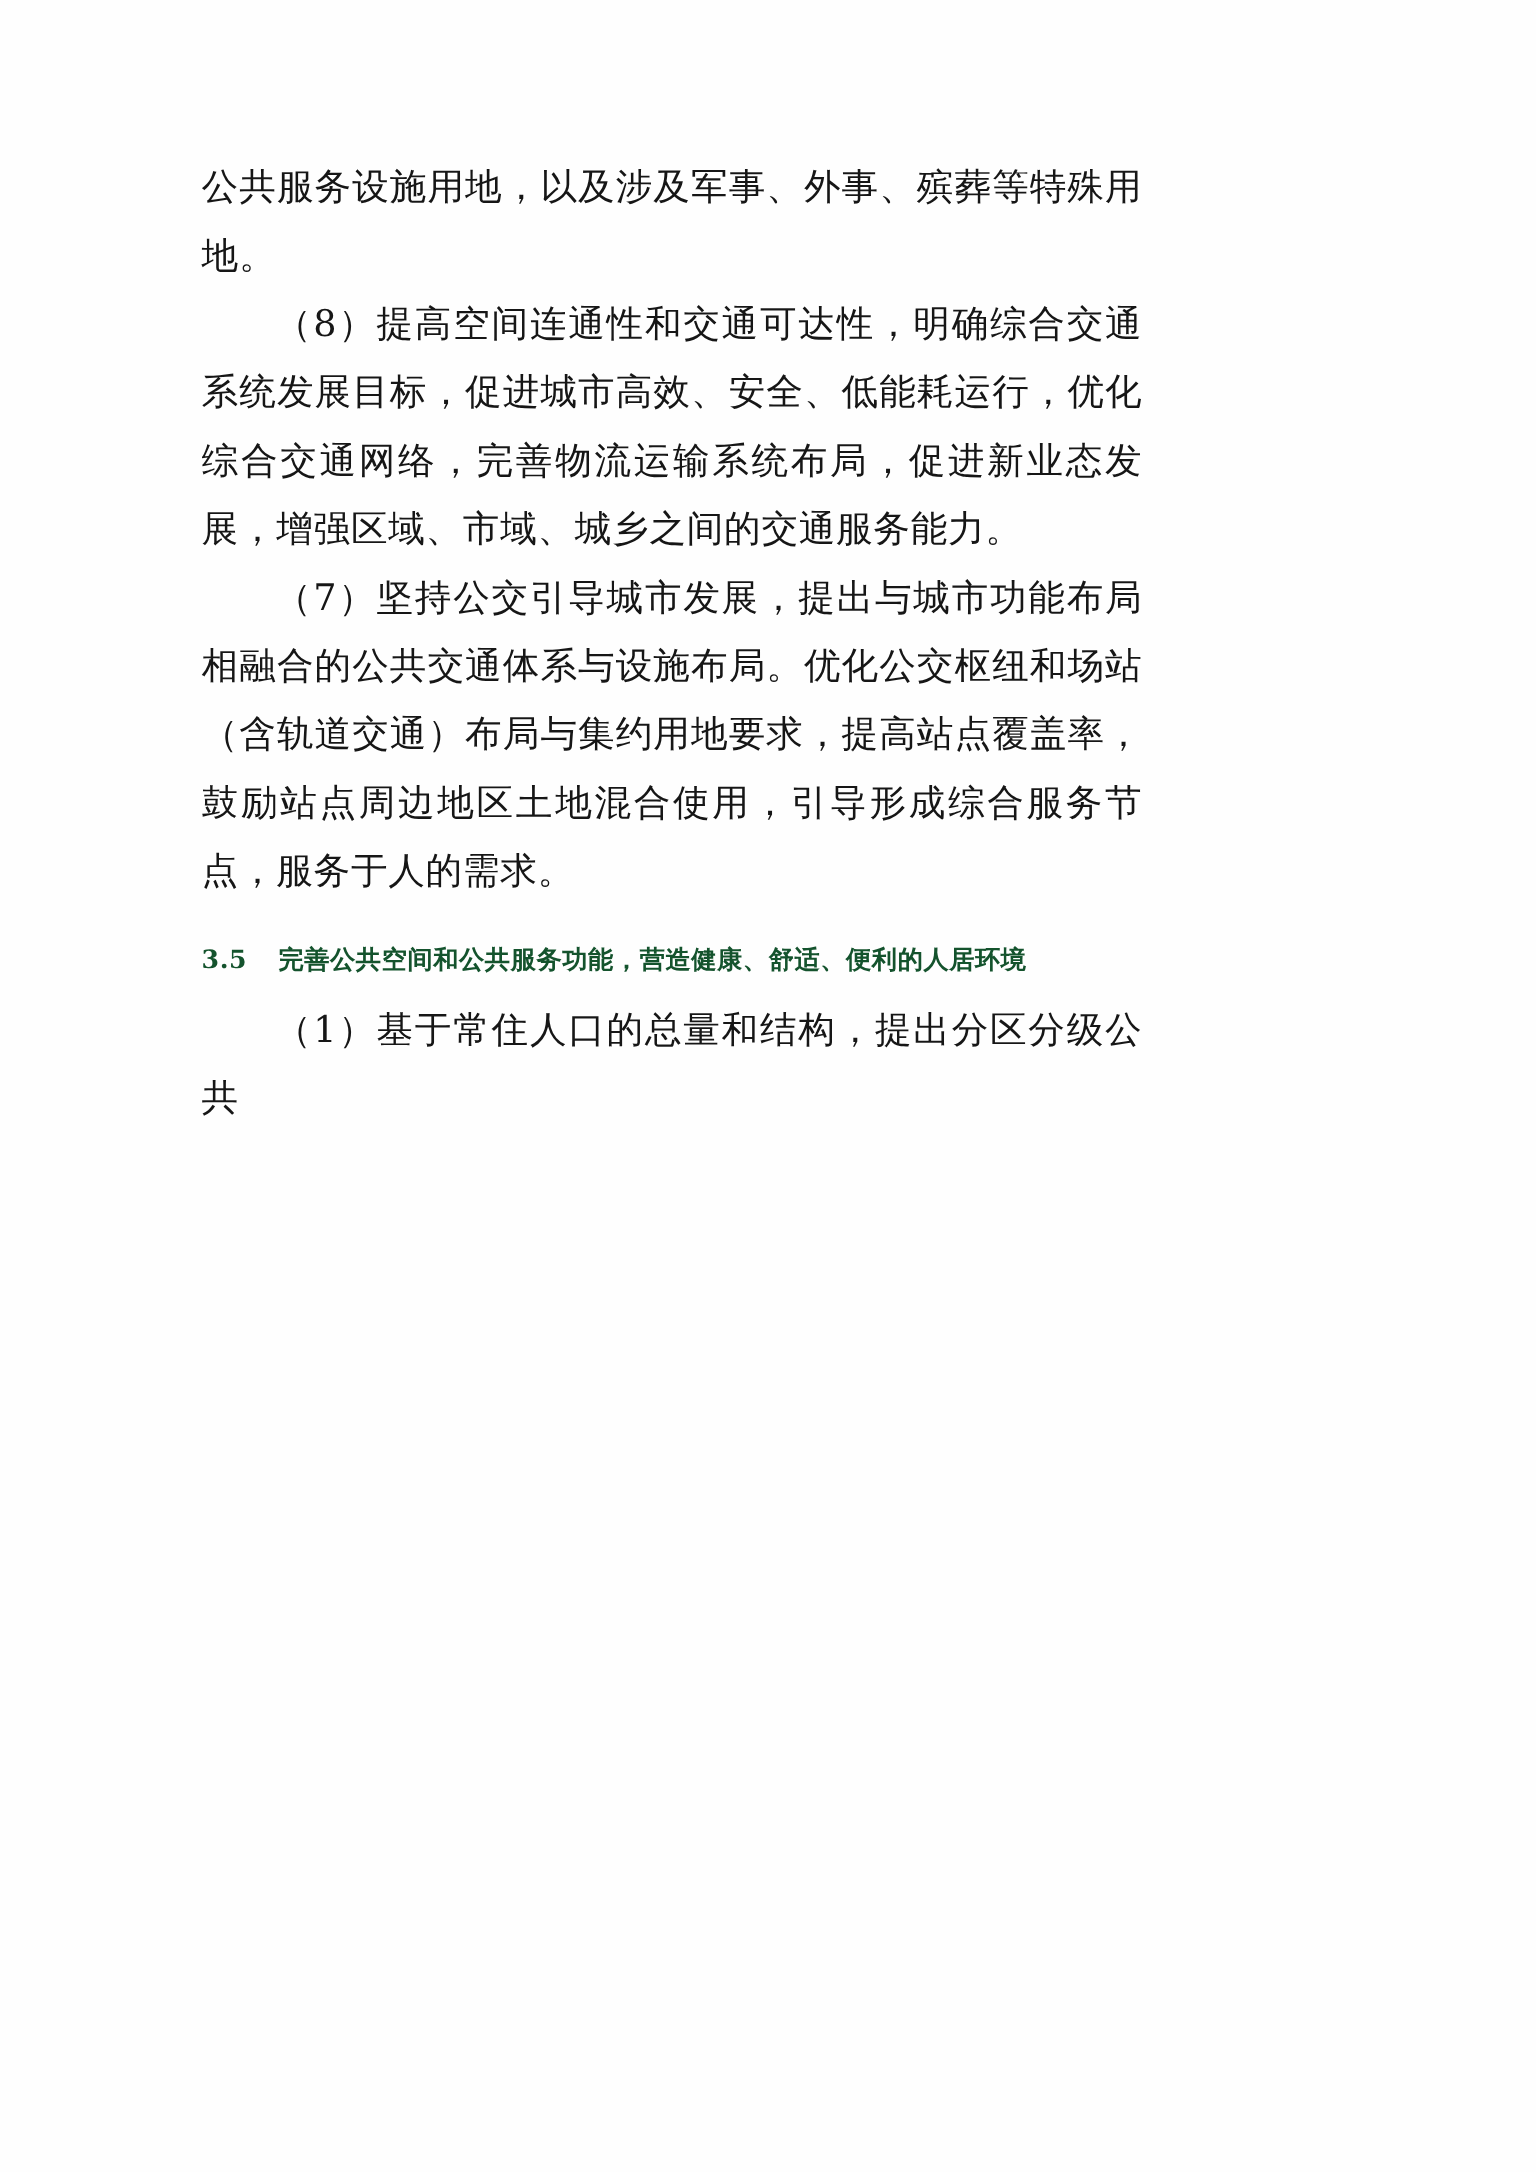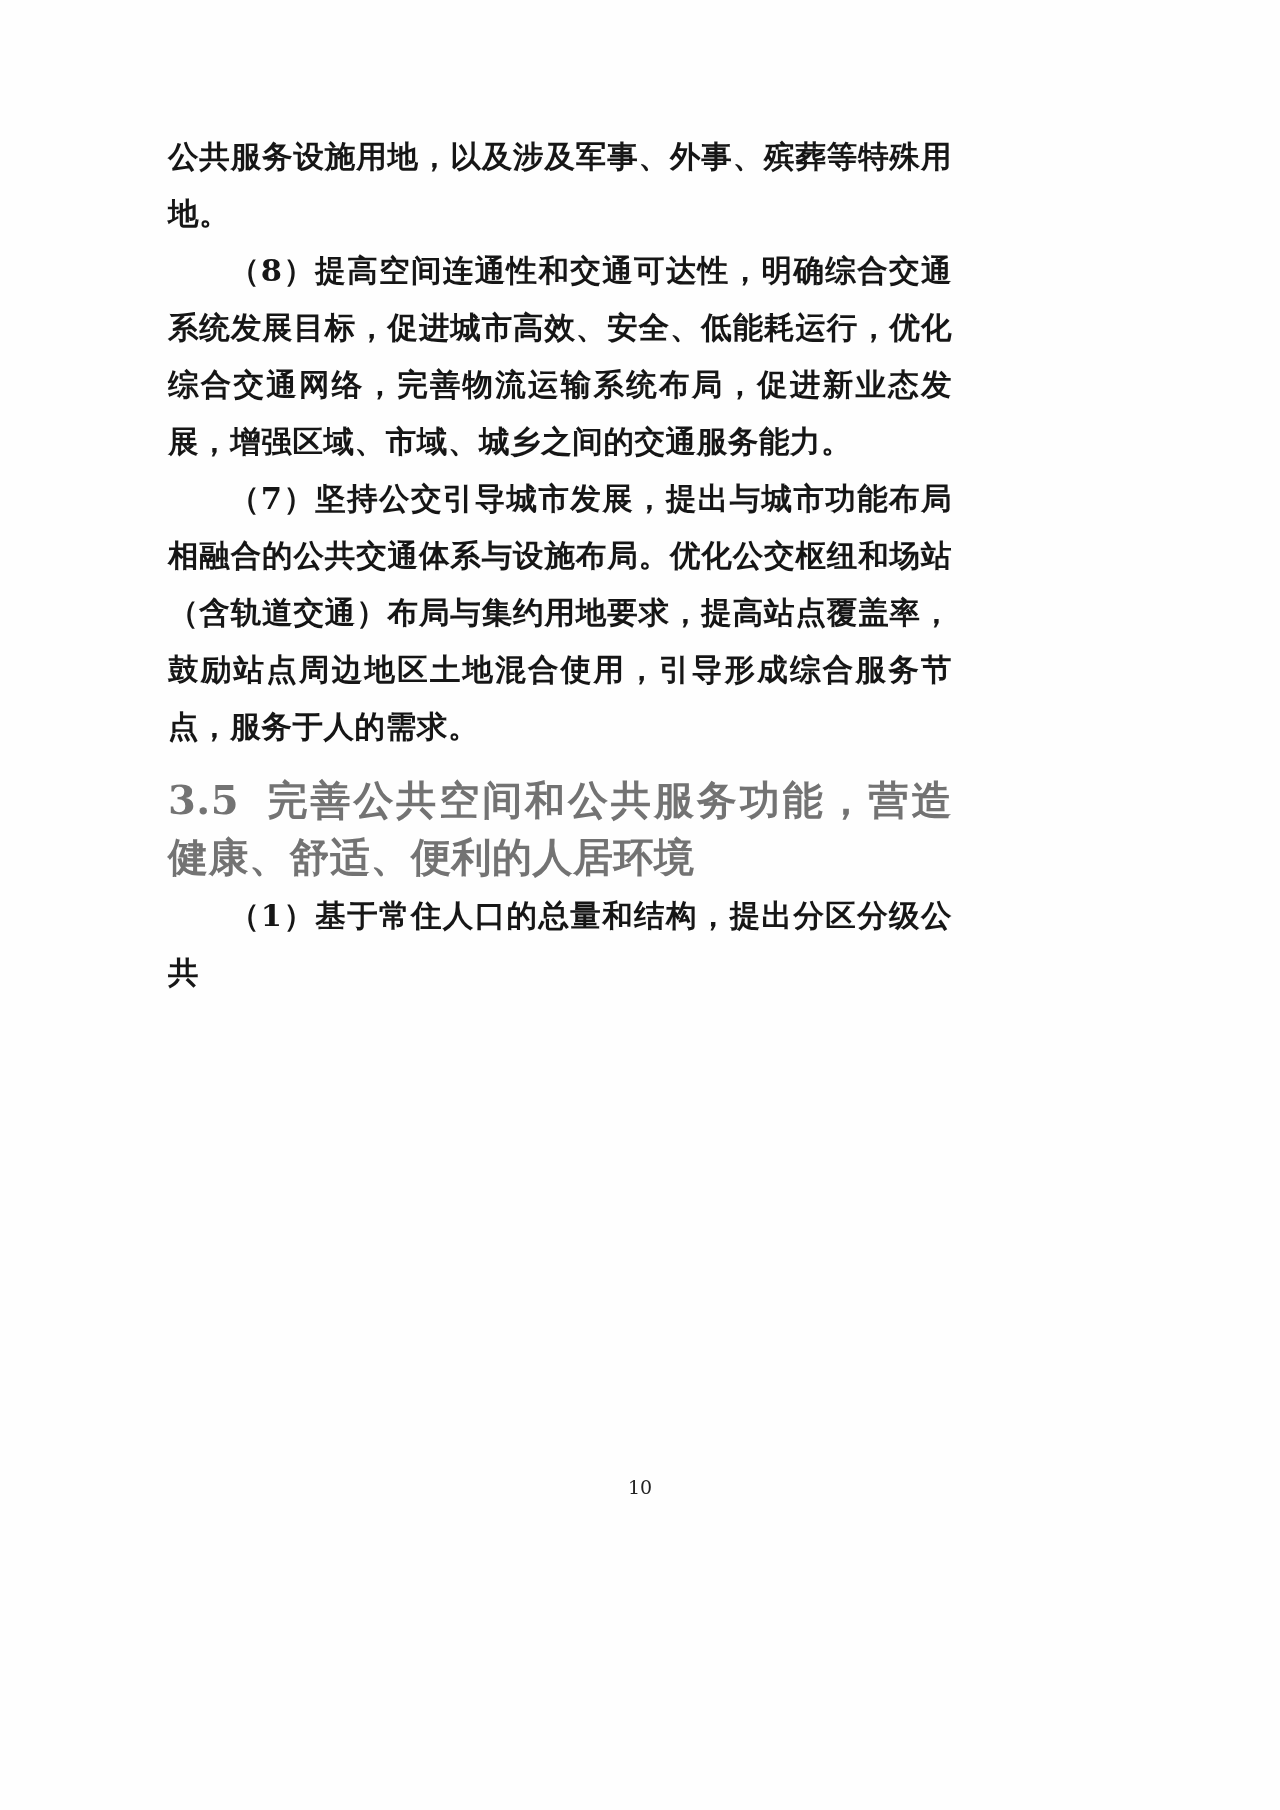--- a/index.html
+++ b/index.html
@@ -30,33 +30,33 @@
     width: 784px;
   }
   .para {
     font-size: 30.5px;
     line-height: 57px;
     letter-spacing: 0.6px;
     text-align: justify;
     text-justify: inter-ideograph;
     margin: 0 0 0 0;
     color: #161616;
-    font-weight: 700;
+    font-weight: 400;
   }
   .para.indent {
     text-indent: 61px;
   }
   .heading {
-    font-size: 40px;
+    font-size: 21px;
     line-height: 57px;
     font-weight: 700;
     letter-spacing: 0.5px;
     text-align: justify;
     text-justify: inter-ideograph;
-    color: #737373;
+    color: #14532d;
     margin: 16px 0 2px 0;
   }
   .heading .num {
     margin-right: 26px;
     font-weight: 700;
   }
   .page-number {
     position: absolute;
     left: 0;
     right: 0;
@@ -78,14 +78,13 @@
     <p class="para indent">（7）坚持公交引导城市发展，提出与城市功能布局相融合的公共交通体系与设施布局。优化公交枢纽和场站（含轨道交通）布局与集约用地要求，提高站点覆盖率，鼓励站点周边地区土地混合使用，引导形成综合服务节点，服务于人的需求。</p>
 
     <h2 class="heading">
       <span class="num">3.5</span><span>完善公共空间和公共服务功能，营造健康、舒适、便利的人居环境</span>
     </h2>
 
     <p class="para indent">（1）基于常住人口的总量和结构，提出分区分级公共</p>
 
   </div>
 
-  <div class="page-number">10</div>
 </div>
 
 </body></html>

